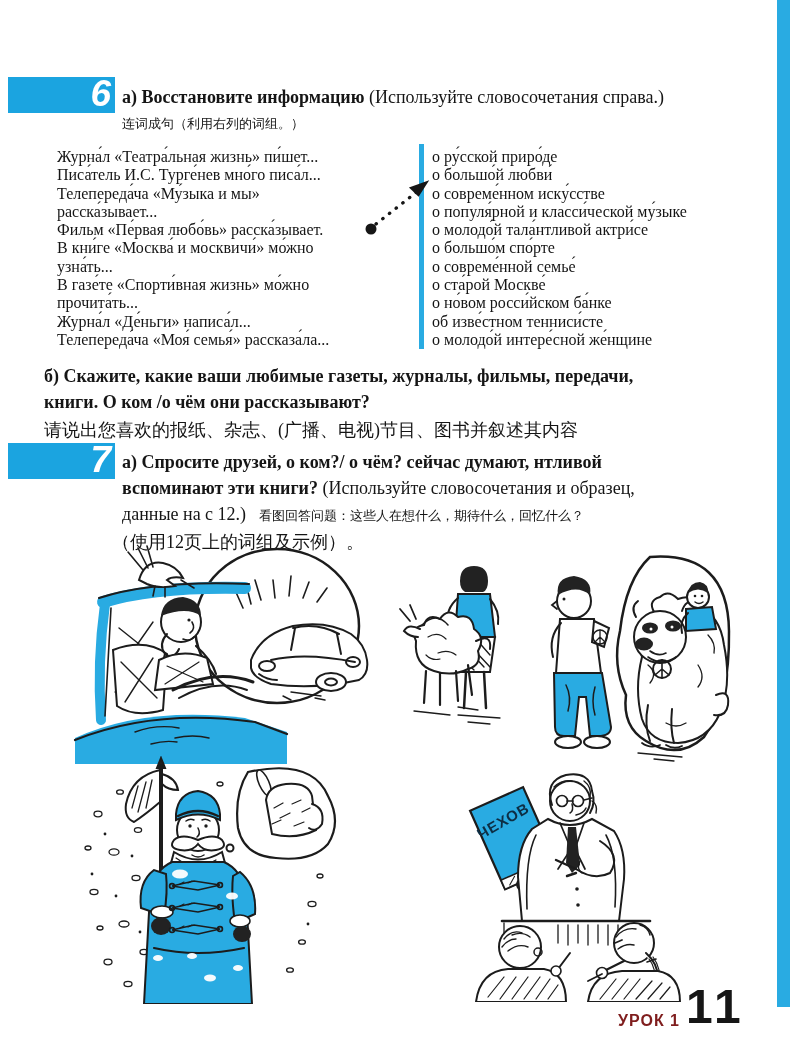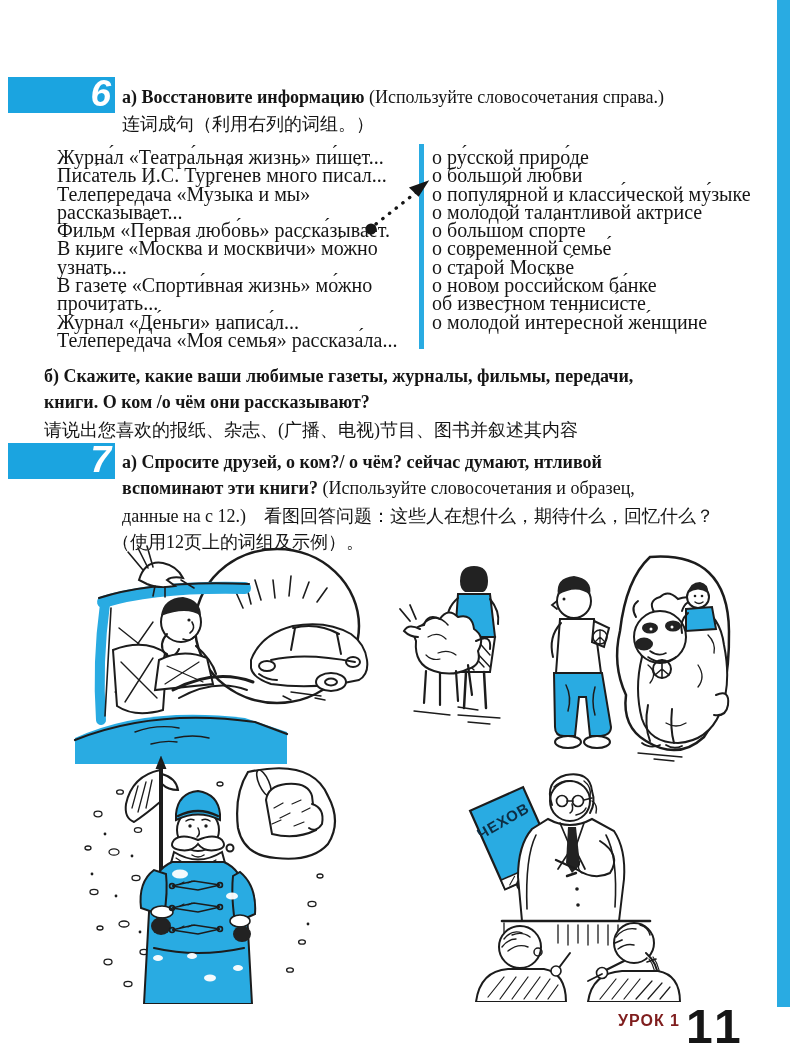--- a/index.html
+++ b/index.html
@@ -11,41 +11,41 @@
   .edge-strip{position:absolute;right:0;top:0;width:13px;height:1007px;background:#29abe2;}
   
   .exbox{position:absolute;left:8px;width:107px;height:36px;background:#1ba4e0;}
   .exnum{
     position:absolute;right:4px;top:-3px;color:#ffffff;
     font-family:"Liberation Sans","DejaVu Sans",sans-serif;
     font-style:italic;font-weight:800;font-size:37px;line-height:40px;
   }
   .hline{position:absolute;font-size:18px;line-height:26px;white-space:nowrap;}
   .b{font-weight:bold;}
-  .zh{font-size:18px;}
-  
-  .mcol{position:absolute;font-size:20px;line-height:18.3px;}
+  .zh{font-size:13px;}
+  
+  .mcol{position:absolute;font-size:16px;line-height:18.3px;}
   .mline{white-space:nowrap;}
   .divider{position:absolute;left:419px;top:144px;width:5px;height:205px;background:#29abe2;}
   .arrow-svg{position:absolute;left:345px;top:172px;}
   
   .pline{position:absolute;font-size:18px;white-space:nowrap;}
   
   .illu{position:absolute;}
   .illu svg{display:block;}
   
   .lesson{
     position:absolute;right:110px;top:1012px;color:#7f1d1d;
     font-family:"Liberation Sans","DejaVu Sans",sans-serif;
     font-weight:700;font-size:16px;letter-spacing:1px;white-space:nowrap;
   }
   .pagenum{
     position:absolute;left:686px;top:982px;color:#161616;
     font-family:"Liberation Sans","DejaVu Sans",sans-serif;
-    font-weight:800;font-size:48px;letter-spacing:4px;line-height:50px;margin-top:20px;
+    font-weight:800;font-size:48px;letter-spacing:4px;line-height:50px;
   }
 </style>
 </head>
 <body>
 
 <div class="page">
 
   <div class="edge-strip"></div>
 
   <div class="exbox" style="top:77px;">
@@ -69,20 +69,21 @@
     <div class="mline">прочита́ть...</div>
     <div class="mline">Журна́л «Де́ньги» написа́л...</div>
     <div class="mline">Телепереда́ча «Моя́ семья́» рассказа́ла...</div>
   </div>
 
   <div class="divider"></div>
 
   <div class="mcol" style="left:432px;top:148px;width:330px;">
     <div class="mline">о ру́сской приро́де</div>
     <div class="mline">о большо́й любви́</div>
+    <div class="mline">о совреме́нном иску́сстве</div>
     <div class="mline">о популя́рной и класси́ческой му́зыке</div>
     <div class="mline">о молодо́й тала́нтливой актри́се</div>
     <div class="mline">о большо́м спо́рте</div>
     <div class="mline">о совреме́нной семье́</div>
     <div class="mline">о ста́рой Москве́</div>
     <div class="mline">о но́вом росси́йском ба́нке</div>
     <div class="mline">об изве́стном тенниси́сте</div>
     <div class="mline">о молодо́й интере́сной же́нщине</div>
   </div>
 

